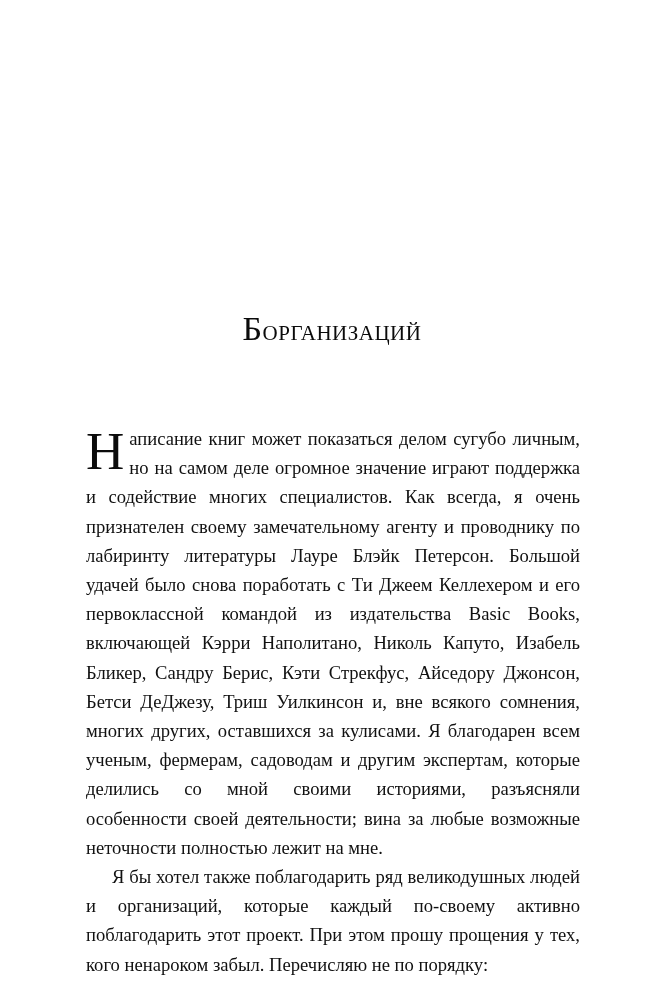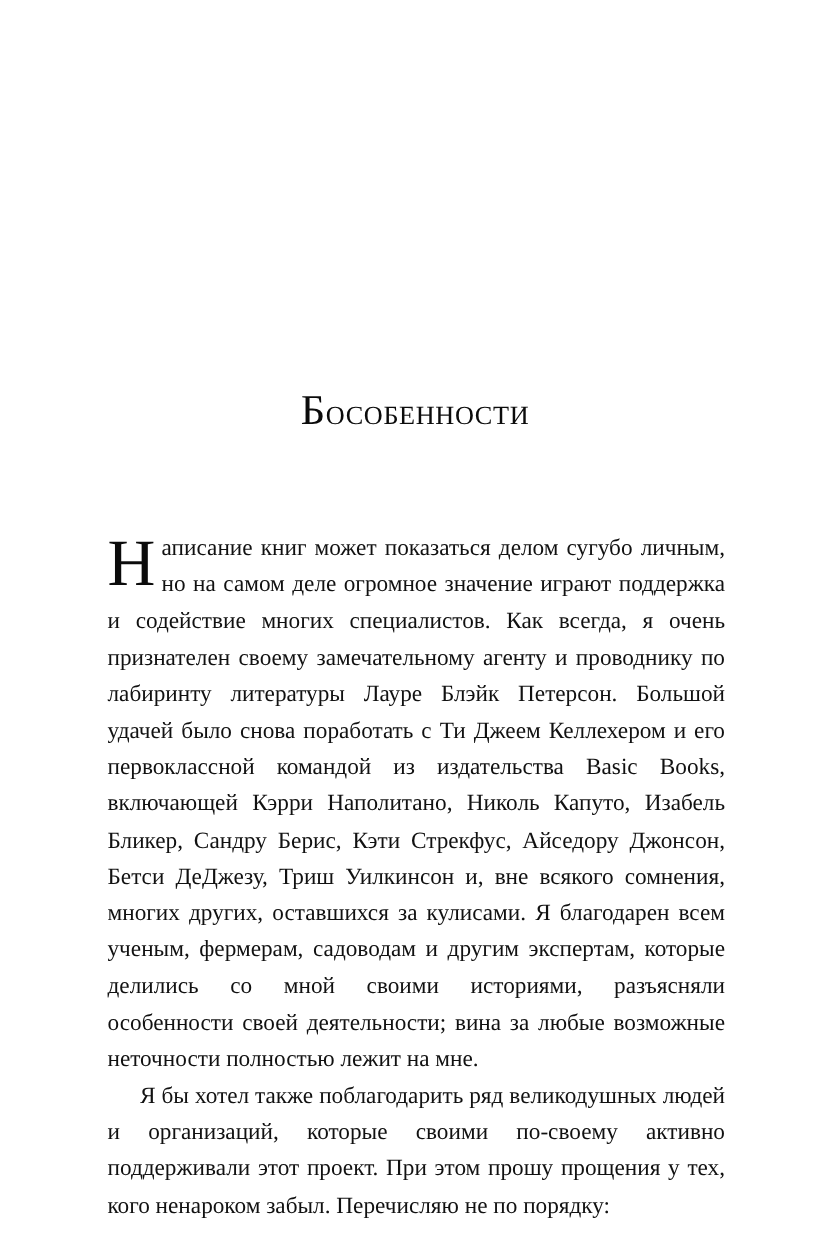--- a/index.html
+++ b/index.html
@@ -72,24 +72,24 @@
     
     font-variant: small-caps;
   }
 </style>
 </head>
 <body>
 
 <div class="page">
 
   <h1 class="page-title">
-    <span class="cap">Б</span><span class="smallcaps-line" style="font-variant: small-caps;">особенности</span>
+    <span class="cap">Б</span><span class="smallcaps-line" style="font-variant: small-caps;">организаций</span>
   </h1>
 
   <div class="body-block">
 
     <p class="para dropcap-para"><span class="dropcap">Н</span><span>аписание книг может показаться делом сугубо личным, но на самом деле огромное значение играют поддержка и содействие многих специалистов. Как всегда, я очень признателен своему замечательному агенту и проводнику по лабиринту литературы Лауре Блэйк Петерсон. Большой удачей было снова поработать с Ти Джеем Келлехером и его первоклассной командой из издательства Basic Books, включающей Кэрри Наполитано, Николь Капуто, Изабель Бликер, Сандру Берис, Кэти Стрекфус, Айседору Джонсон, Бетси ДеДжезу, Триш Уилкинсон и, вне всякого сомнения, многих других, оставшихся за кулисами. Я благодарен всем ученым, фермерам, садоводам и другим экспертам, которые делились со мной своими историями, разъясняли особенности своей деятельности; вина за любые возможные неточности полностью лежит на мне.</span></p>
 
-    <p class="para">Я бы хотел также поблагодарить ряд великодушных людей и организаций, которые своими по-своему активно поддерживали этот проект. При этом прошу прощения у тех, кого ненароком забыл. Перечисляю не по порядку:</p>
+    <p class="para">Я бы хотел также поблагодарить ряд великодушных людей и организаций, которые каждый по-своему активно поблагодарить этот проект. При этом прошу прощения у тех, кого ненароком забыл. Перечисляю не по порядку:</p>
 
   </div>
 
 </div>
 
 </body></html>

